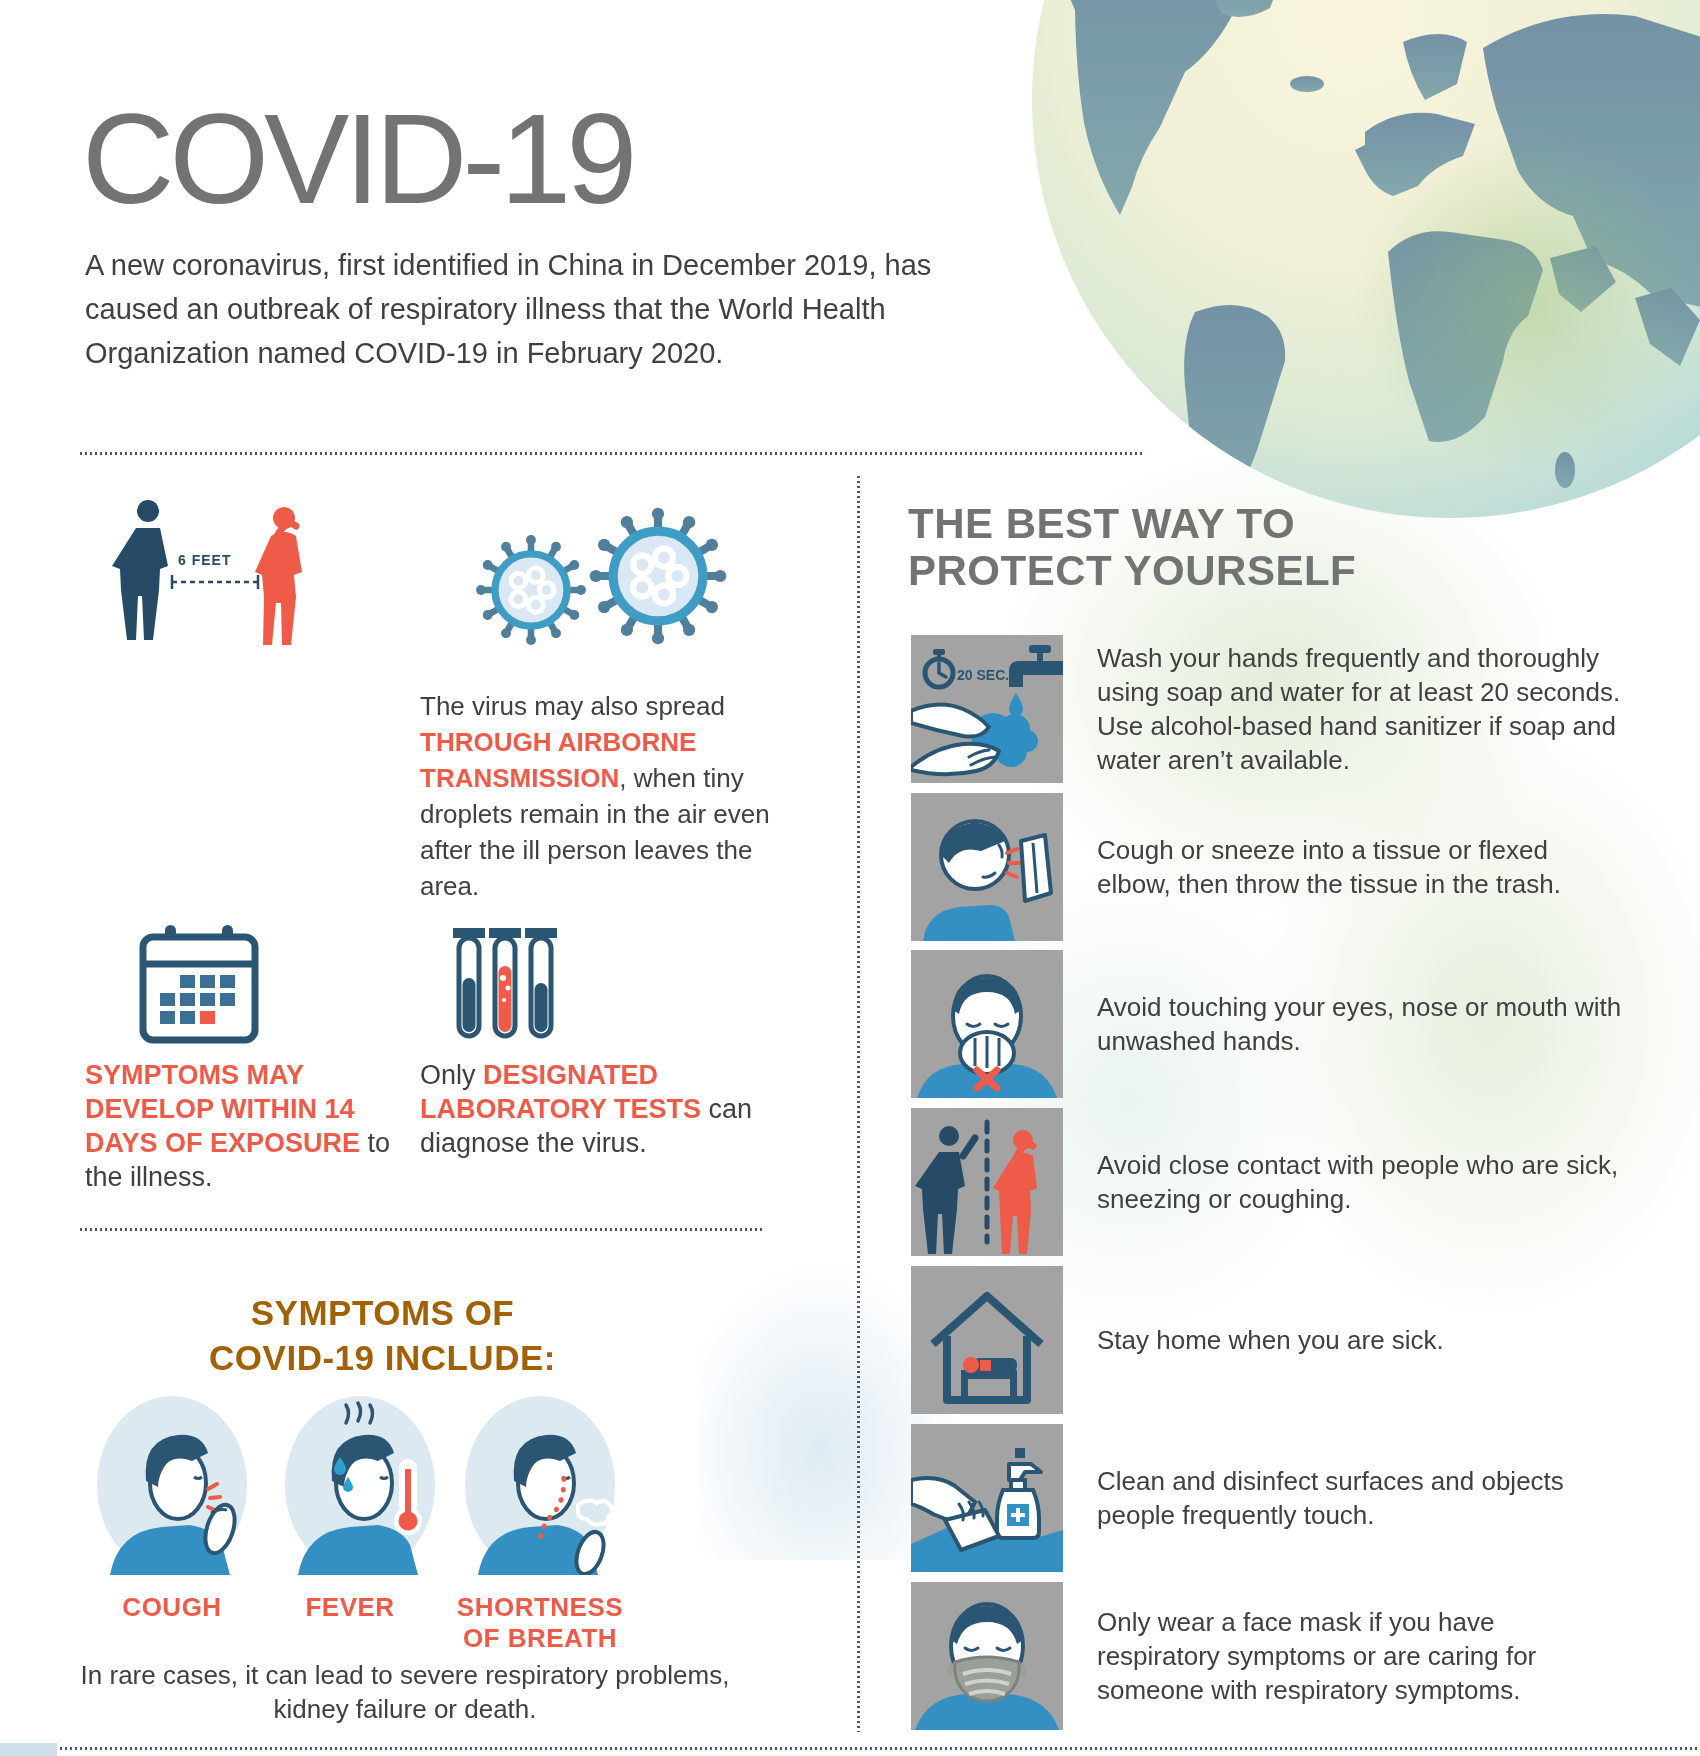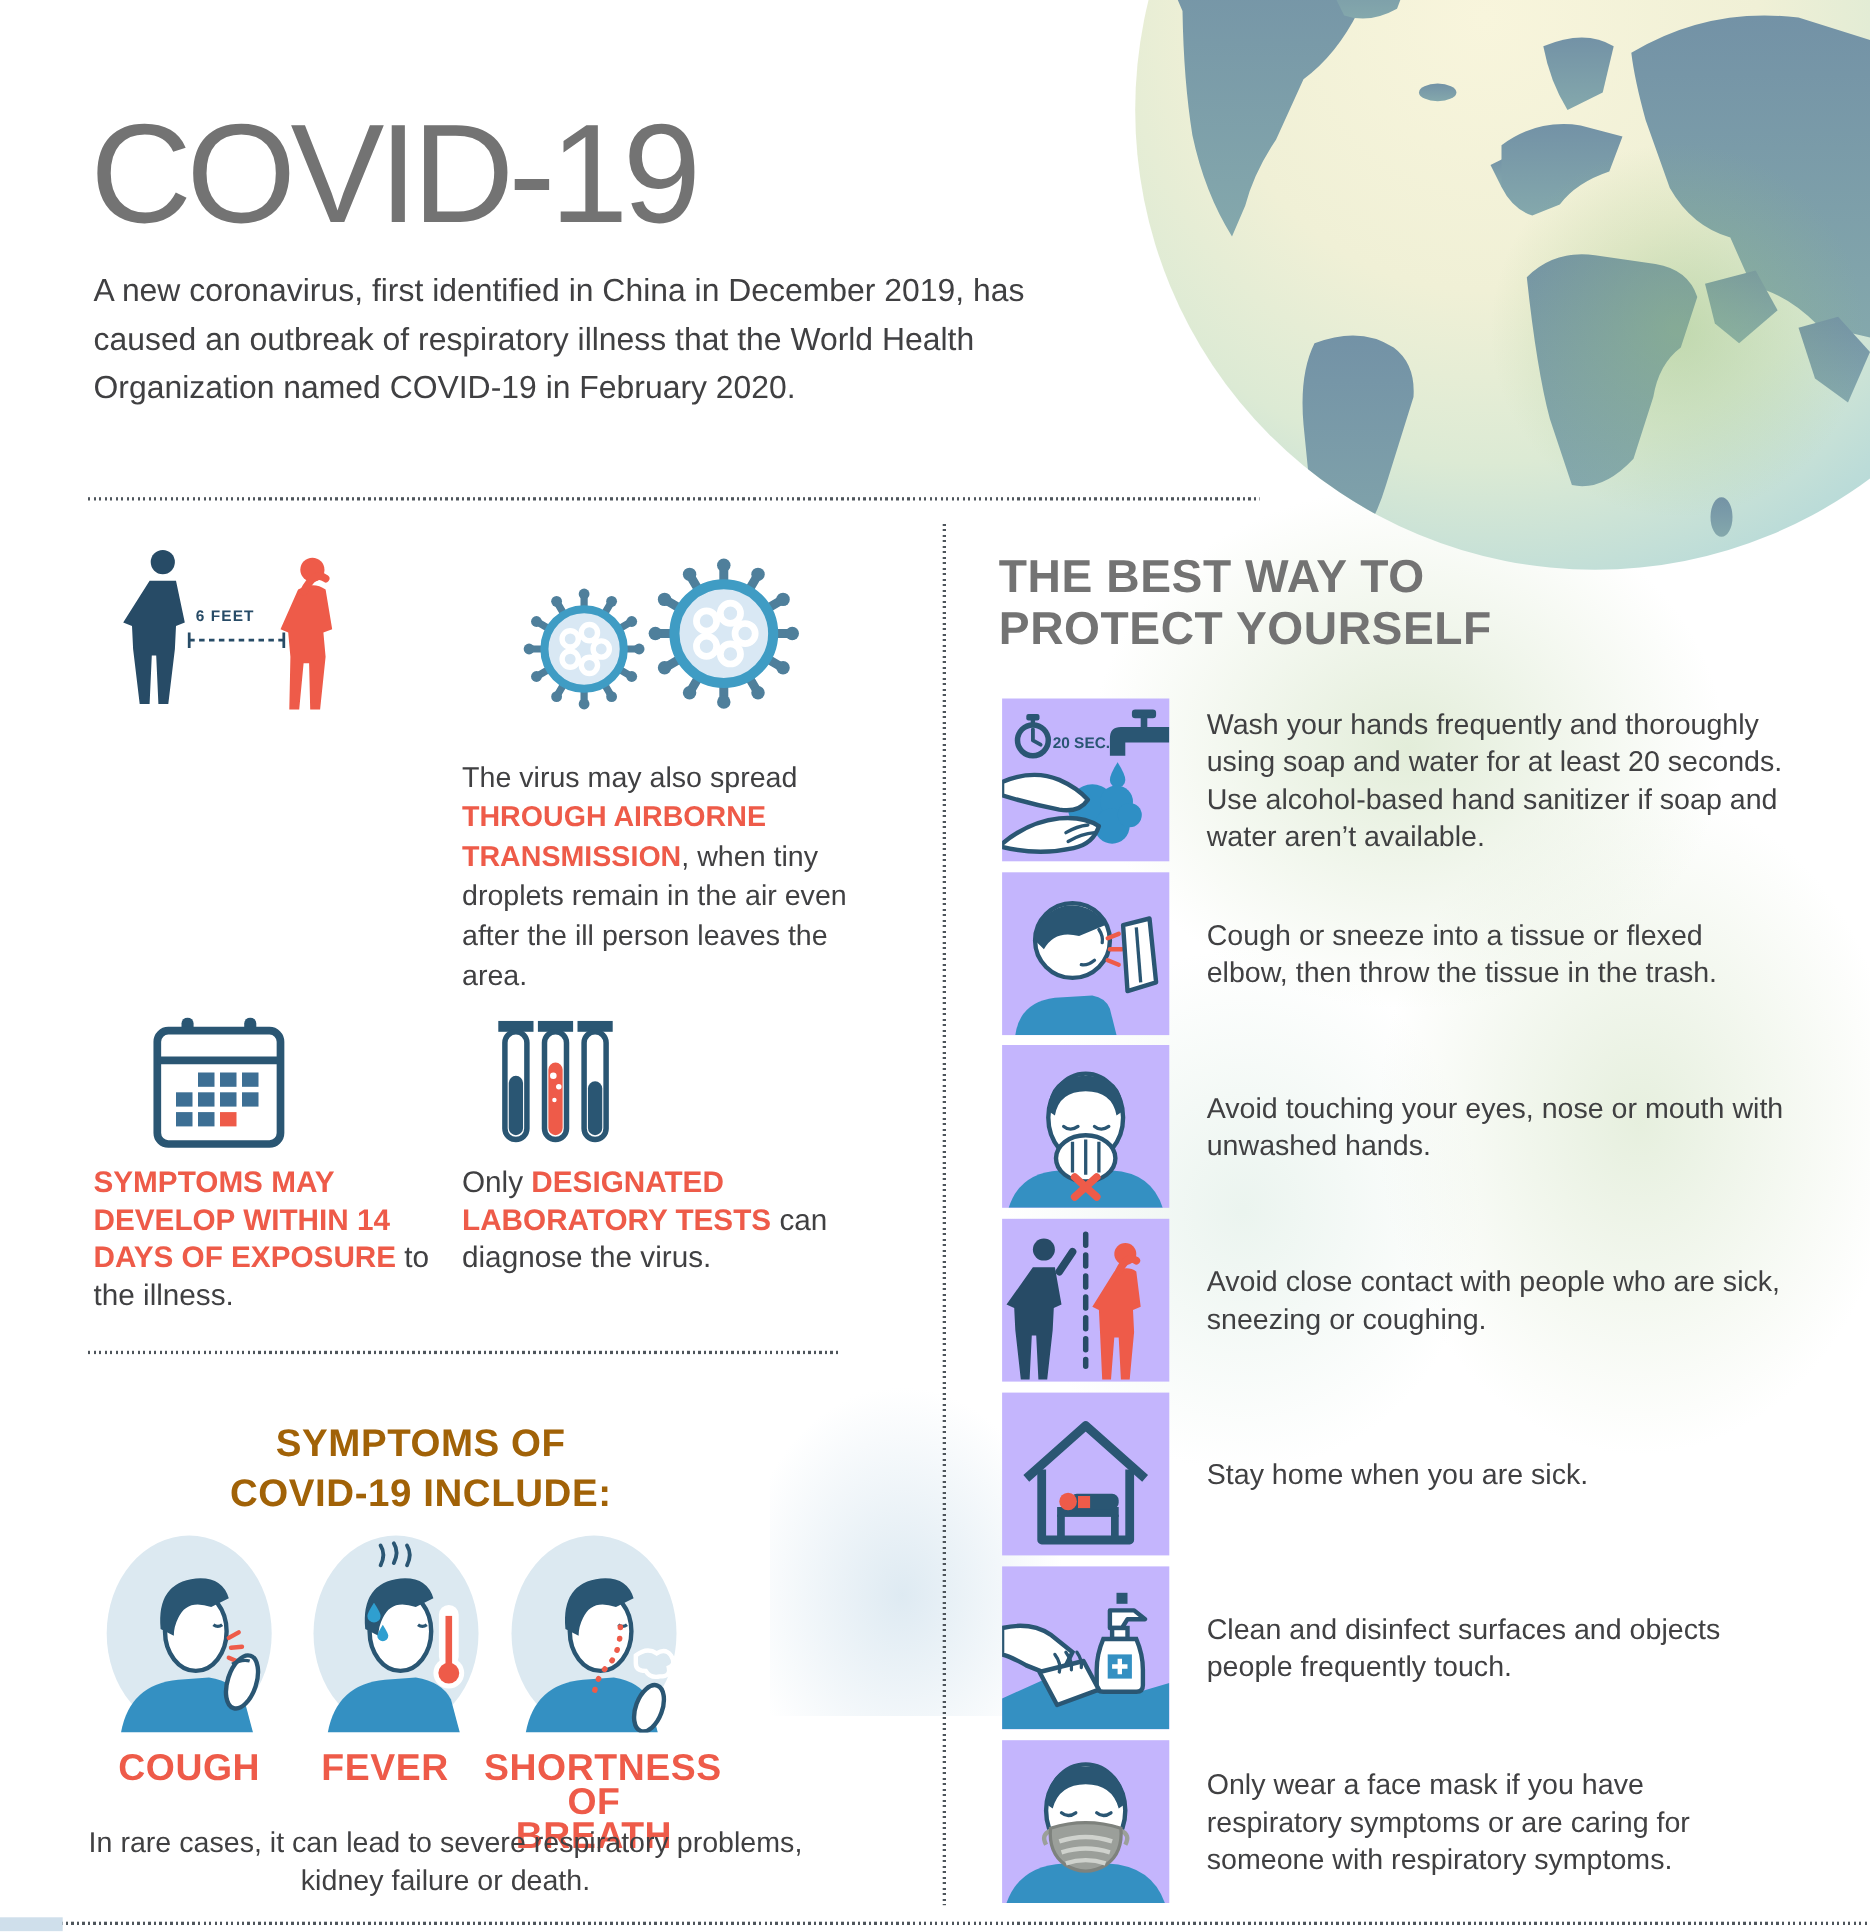--- a/index.html
+++ b/index.html
@@ -32,26 +32,26 @@
   .p2{left:420px;top:688px;width:354px;}
   .hl{color:#ee5b49;font-weight:bold;}
   .redblock{font-size:27px;line-height:34px;font-weight:bold;color:#ee5b49;}
   .redblock .dark{color:#404042;font-weight:normal;}
   .p3{left:85px;top:1058px;width:335px;}
   .p4{left:420px;top:1058px;width:335px;}
 
   .sym-heading{left:60px;top:1290px;width:645px;text-align:center;
                font-size:35px;line-height:45px;font-weight:bold;color:#a16207;letter-spacing:0.5px;}
   .sym-icon{top:1395px;width:152px;height:180px;}
-  .sym-label{top:1592px;text-align:center;font-size:34px;line-height:31px;font-weight:bold;color:#ee5b49;letter-spacing:0.5px;}
+  .sym-label{top:1592px;text-align:center;font-size:26px;line-height:31px;font-weight:bold;color:#ee5b49;letter-spacing:0.5px;}
   .rare-note{left:75px;top:1658px;width:660px;text-align:center;font-size:26px;line-height:34px;}
 
   .prot-heading{left:908px;top:500px;font-size:42px;line-height:47px;font-weight:bold;color:#737373;letter-spacing:0.5px;}
   .prot-row{left:911px;width:790px;height:148px;}
-  .tile{position:absolute;left:0;top:0;width:152px;height:148px;background:#c4b5fd;}
+  .tile{position:absolute;left:0;top:0;width:152px;height:148px;background:#a3a3a3;}
   .prot-text{position:absolute;left:186px;top:0;height:148px;width:525px;display:flex;align-items:center;
              font-size:26px;line-height:34px;}
   .prot-text.narrow{width:500px;}
   .r1{top:635px;} .r2{top:793px;} .r3{top:950px;} .r4{top:1108px;}
   .r5{top:1266px;} .r6{top:1424px;} .r7{top:1582px;}
 
   svg{display:block;}
 </style>
 </head>
 <body>

